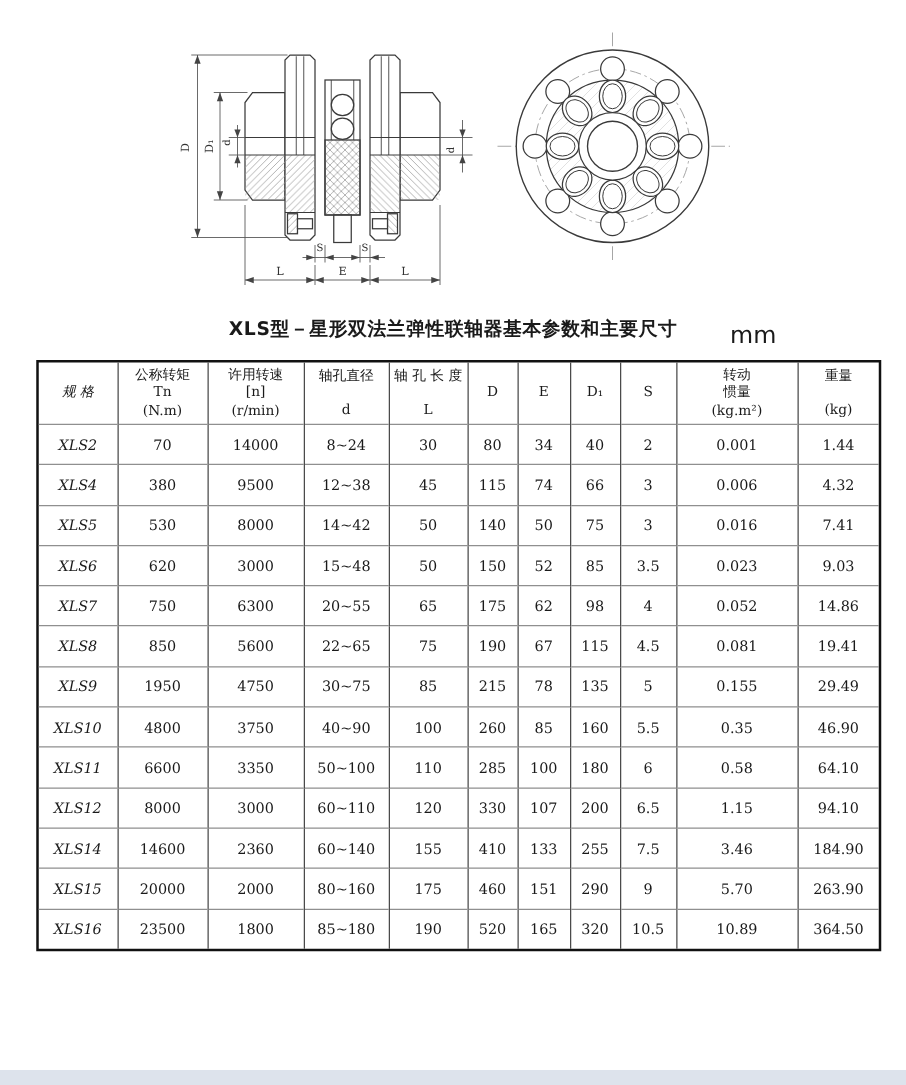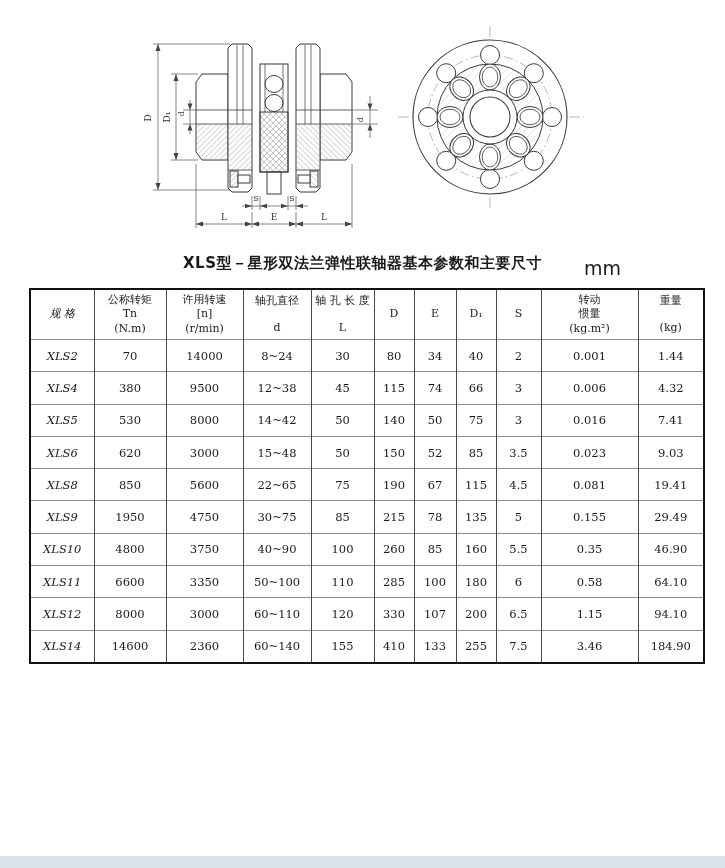--- a/index.html
+++ b/index.html
@@ -315,20 +315,33 @@
           <td>15~48</td>
           <td>50</td>
           <td>150</td>
           <td>52</td>
           <td>85</td>
           <td>3.5</td>
           <td>0.023</td>
           <td>9.03</td>
         </tr>
         <tr>
+          <td>XLS7</td>
+          <td>750</td>
+          <td>6300</td>
+          <td>20~55</td>
+          <td>65</td>
+          <td>175</td>
+          <td>62</td>
+          <td>98</td>
+          <td>4</td>
+          <td>0.052</td>
+          <td>14.86</td>
+        </tr>
+        <tr>
           <td>XLS8</td>
           <td>850</td>
           <td>5600</td>
           <td>22~65</td>
           <td>75</td>
           <td>190</td>
           <td>67</td>
           <td>115</td>
           <td>4.5</td>
           <td>0.081</td>
@@ -392,17 +405,43 @@
           <td>2360</td>
           <td>60~140</td>
           <td>155</td>
           <td>410</td>
           <td>133</td>
           <td>255</td>
           <td>7.5</td>
           <td>3.46</td>
           <td>184.90</td>
         </tr>
+        <tr>
+          <td>XLS15</td>
+          <td>20000</td>
+          <td>2000</td>
+          <td>80~160</td>
+          <td>175</td>
+          <td>460</td>
+          <td>151</td>
+          <td>290</td>
+          <td>9</td>
+          <td>5.70</td>
+          <td>263.90</td>
+        </tr>
+        <tr>
+          <td>XLS16</td>
+          <td>23500</td>
+          <td>1800</td>
+          <td>85~180</td>
+          <td>190</td>
+          <td>520</td>
+          <td>165</td>
+          <td>320</td>
+          <td>10.5</td>
+          <td>10.89</td>
+          <td>364.50</td>
+        </tr>
       </tbody>
   </table>
 </div>
 
 <div class="footer-strip"></div>
 
 </body></html>

